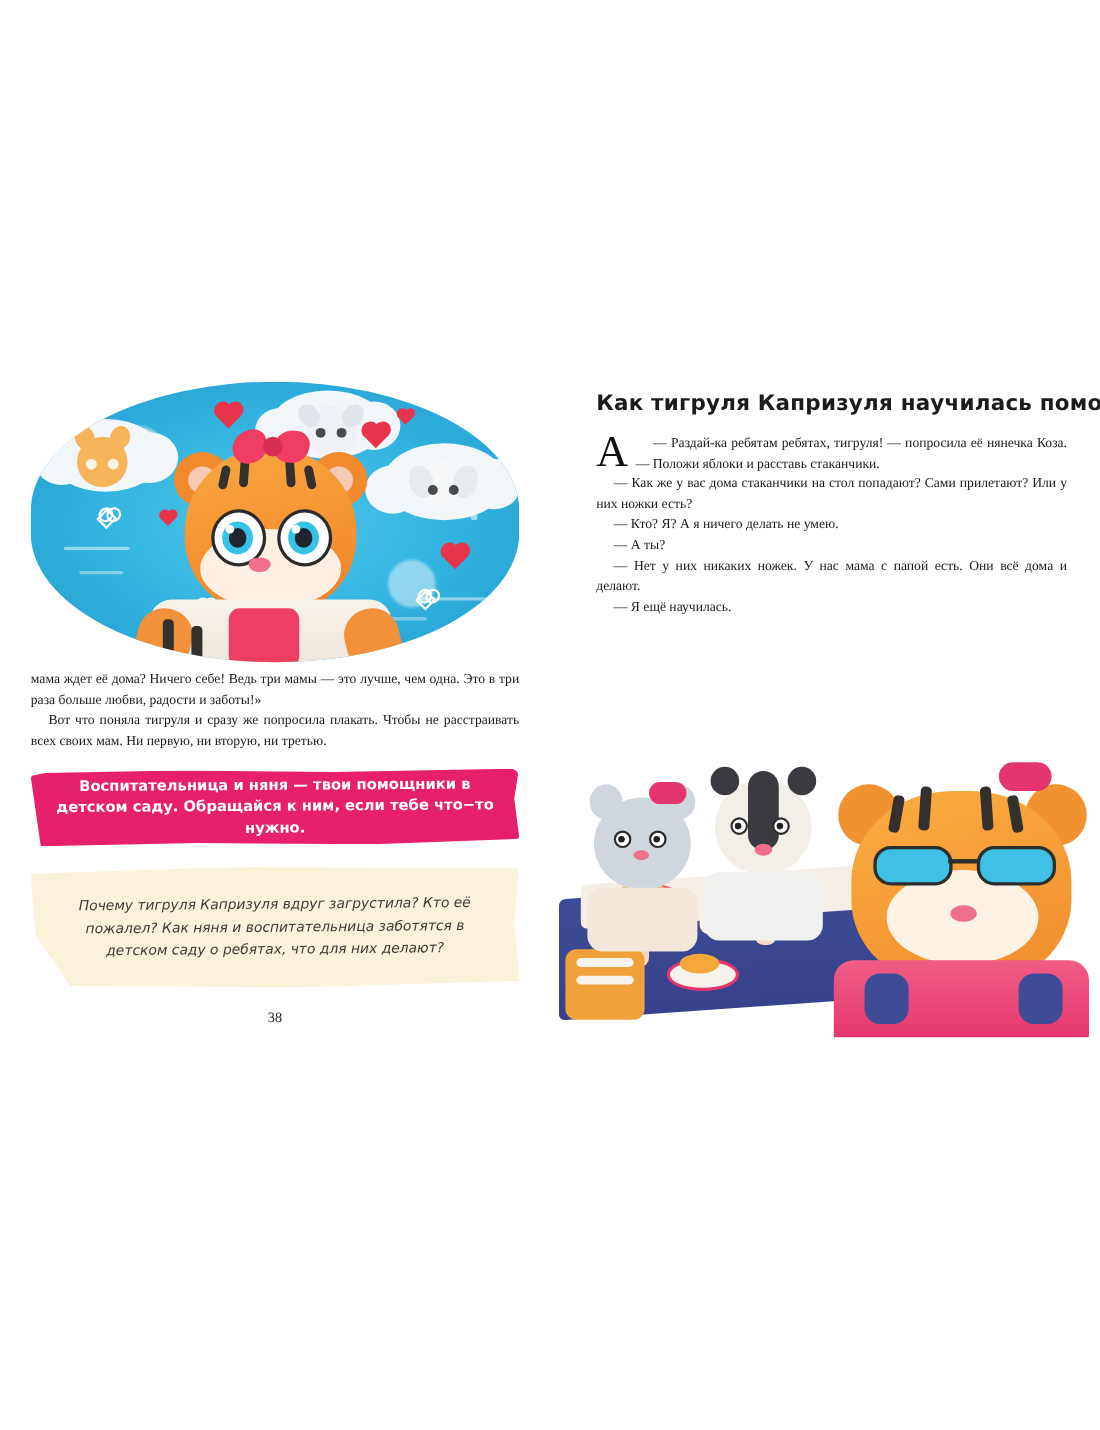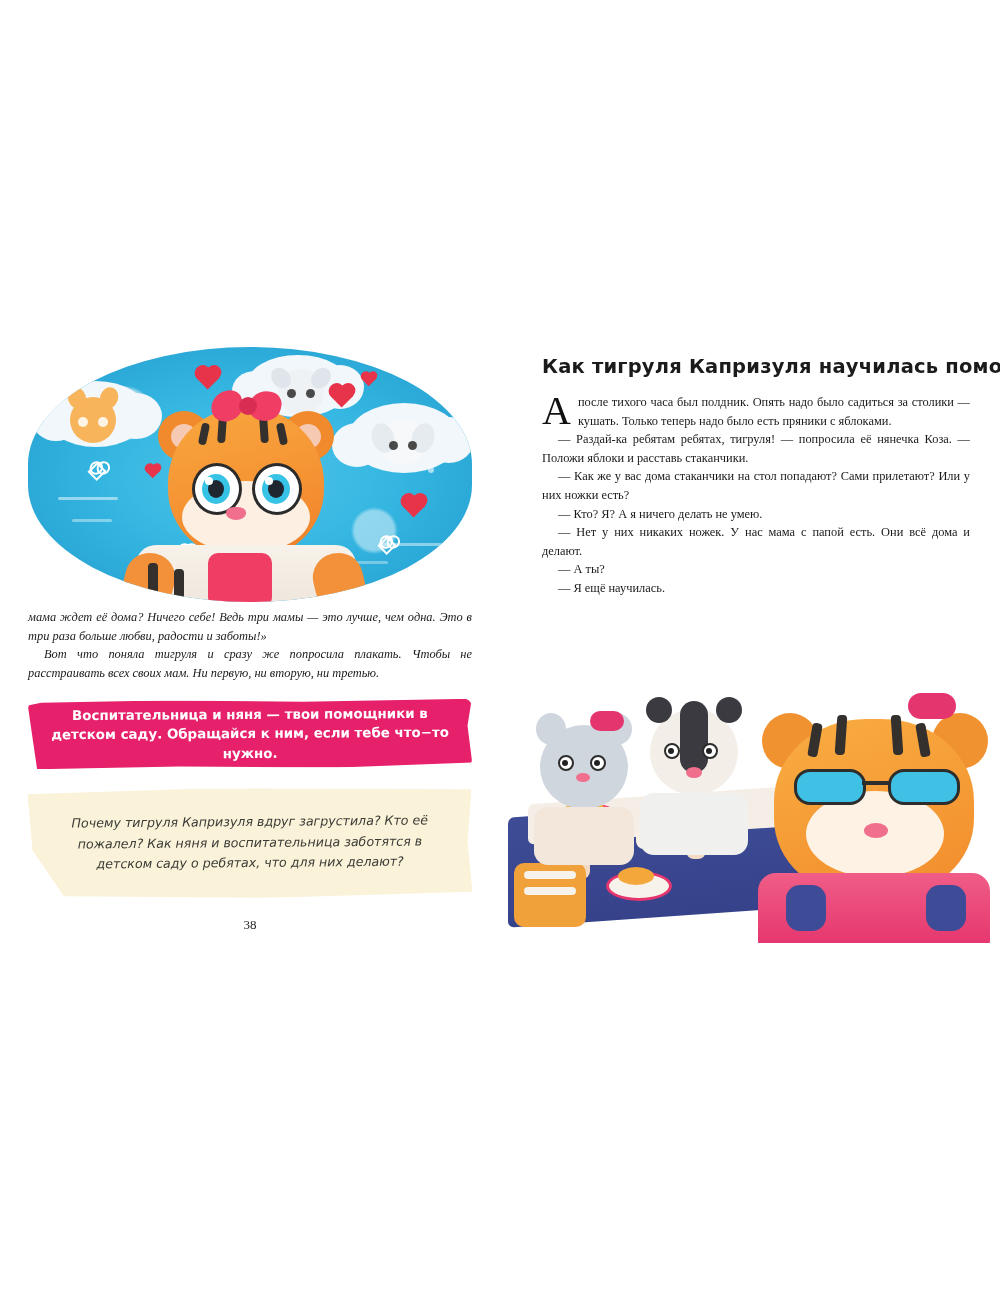--- a/index.html
+++ b/index.html
@@ -230,21 +230,20 @@
     color: #1a1a1a;
     text-align: justify;
   }
   .body-text p { margin: 0; }
   .body-text p.ind { text-indent: 16px; }
 
   .left-text {
     left: 28px;
     top: 283px;
     width: 444px;
-    font-style: italic;
   }
 
   
   .callout-pink {
     position: absolute;
     left: 28px;
     top: 375px;
     width: 444px;
     height: 68px;
     background: #e6206a;
@@ -558,26 +557,26 @@
     <div class="page-number">38</div>
   </div>
 
   <div class="gutter"></div>
 
   <div class="page page-right">
 
     <div class="chapter-title">Как тигруля Капризуля научилась помогать</div>
 
     <div class="body-text right-text">
-      <p><span class="dropcap">А</span><span>после тихого часа был полдник. Опять надо было садиться за столики — кушать. Только теперь надо было есть пряники с яблоками.</span></p>
+      <p><span class="dropcap">А</span></p>
       <p class="ind">— Раздай-ка ребятам ребятах, тигруля! — попросила её нянечка Коза. — Положи яблоки и расставь стаканчики.</p>
       <p class="ind">— Как же у вас дома стаканчики на стол попадают? Сами прилетают? Или у них ножки есть?</p>
       <p class="ind">— Кто? Я? А я ничего делать не умею.</p>
+      <p class="ind">— А ты?</p>
       <p class="ind">— Нет у них никаких ножек. У нас мама с папой есть. Они всё дома и делают.</p>
-      <p class="ind">— А ты?</p>
       <p class="ind">— Я ещё научилась.</p>
     </div>
 
     <div class="illus-right">
 
       <div class="table-top"></div>
       <div class="tablecloth"></div>
 
       <div class="plate" style="left:46px;top:128px;width:62px;height:26px;"></div>
       <div class="food" style="left:58px;top:124px;width:38px;height:20px;background:#f2b33d;"></div>

